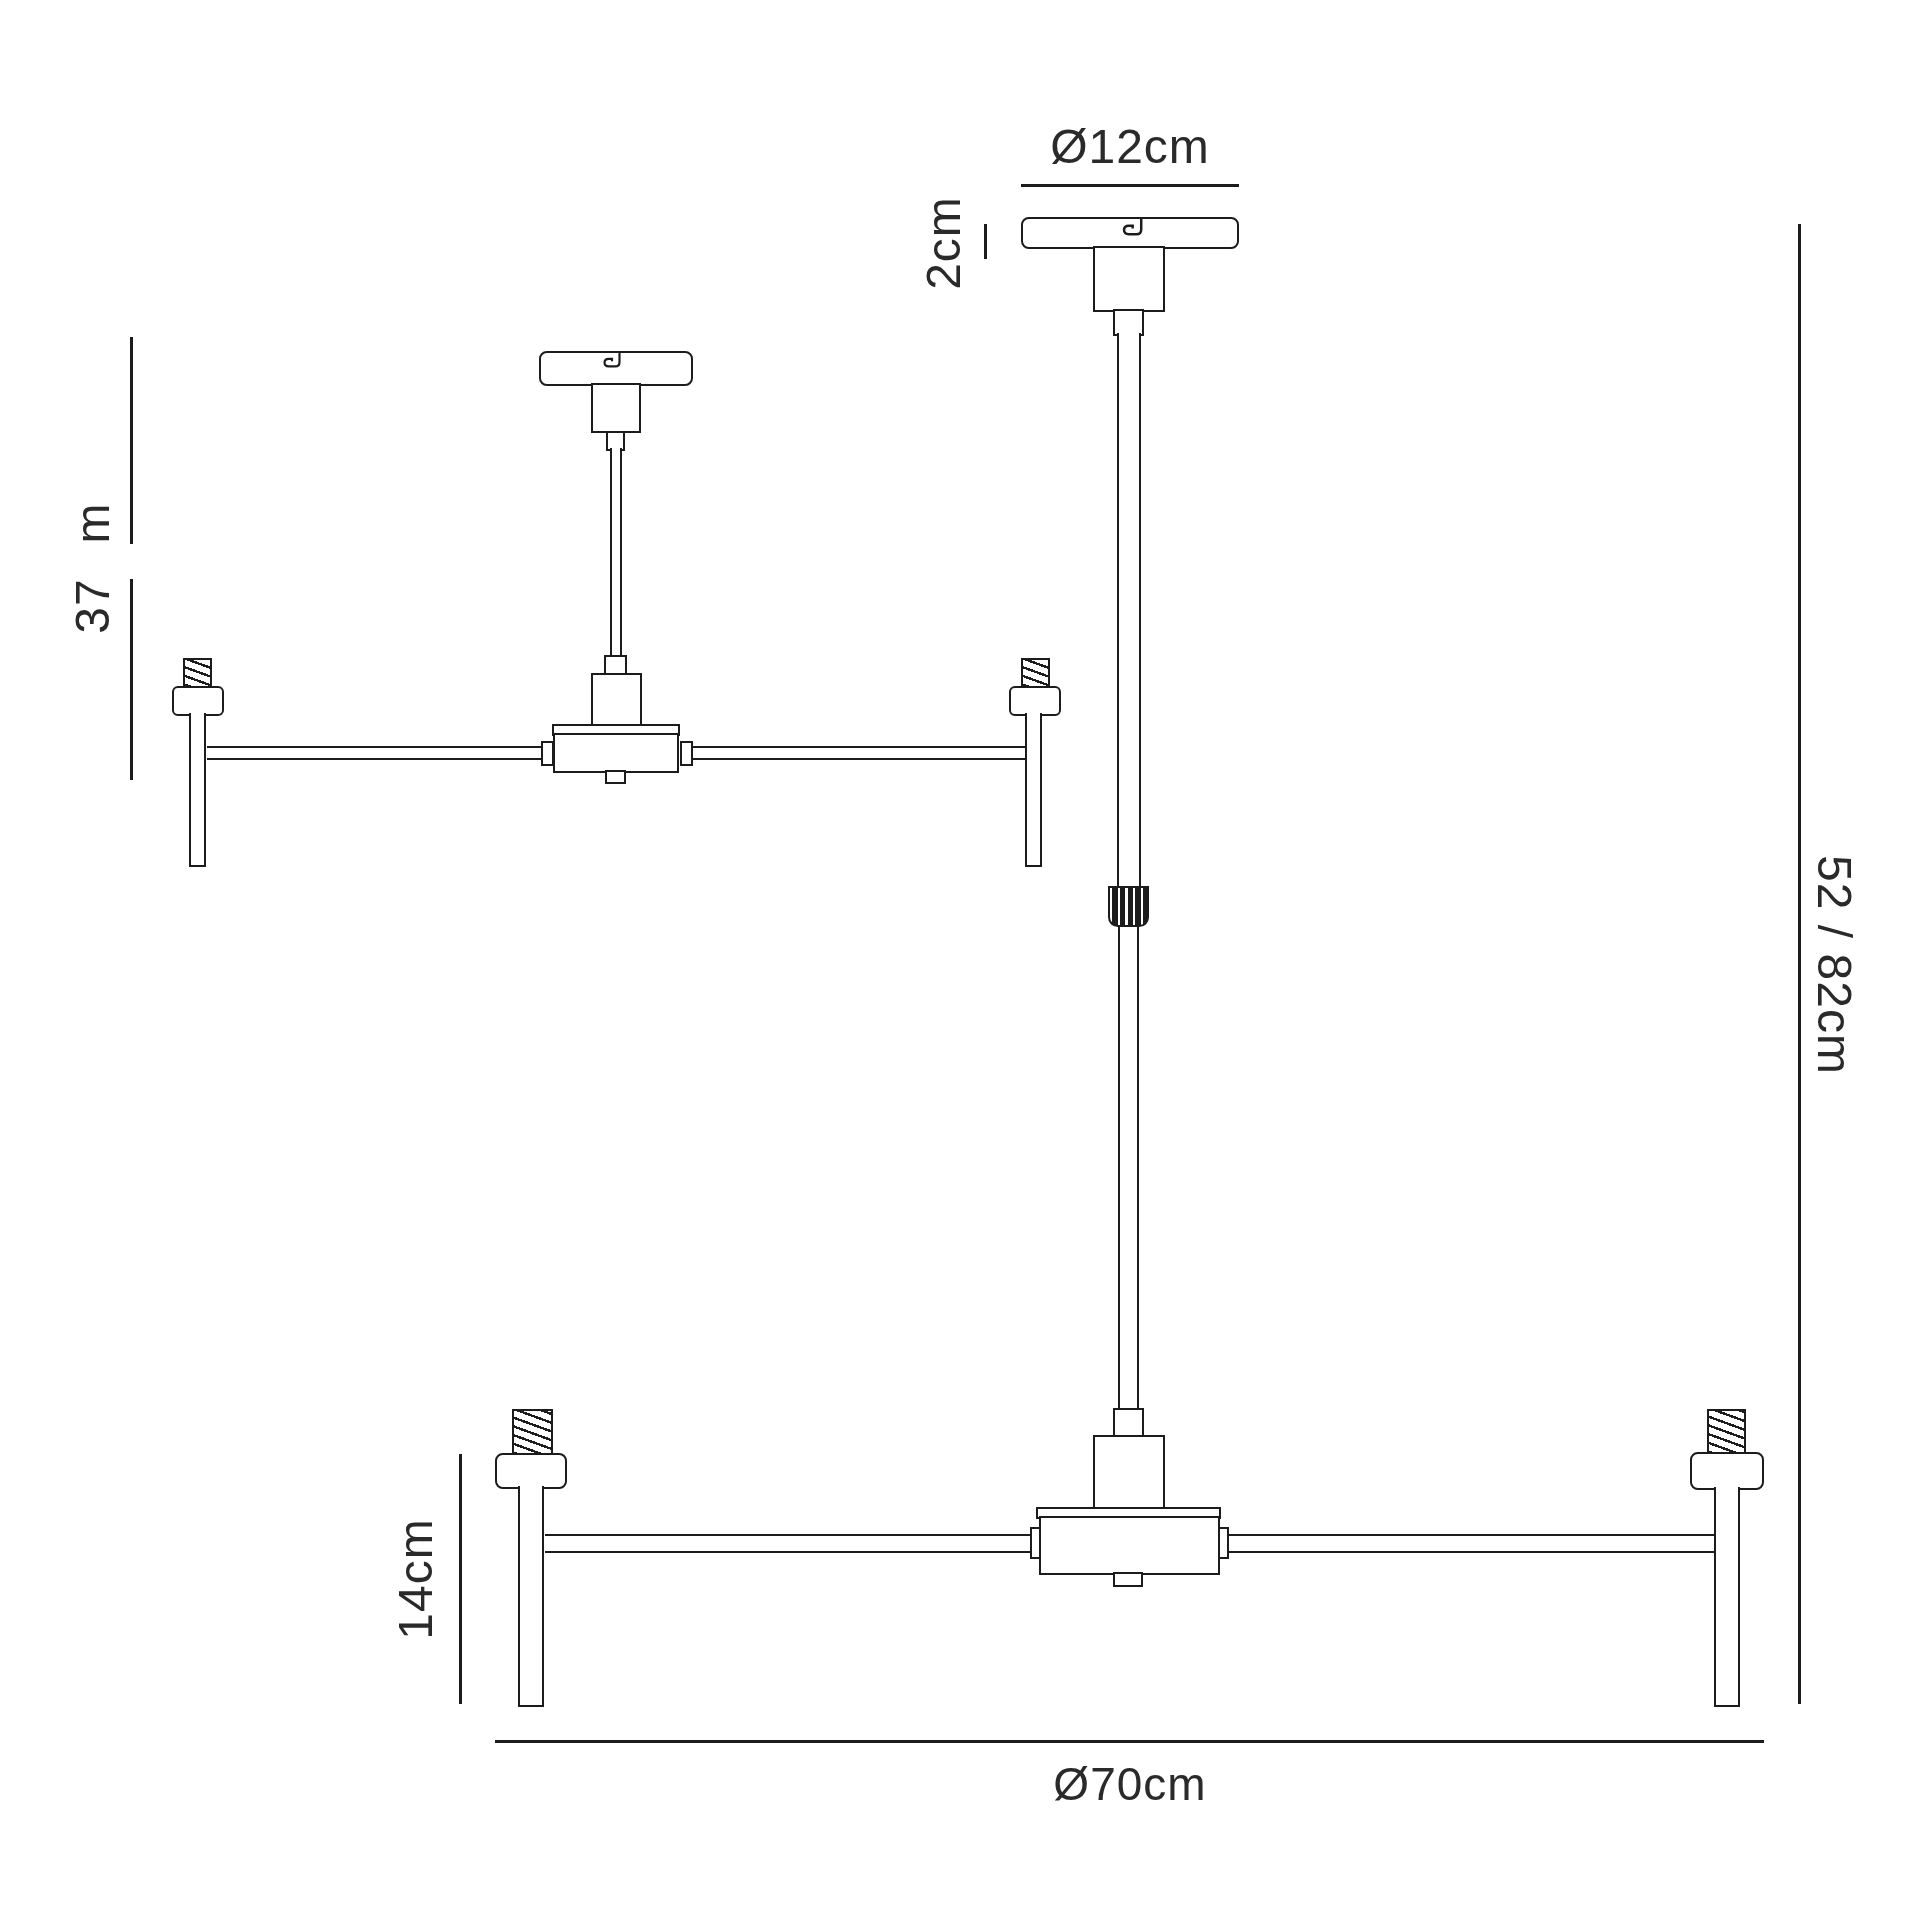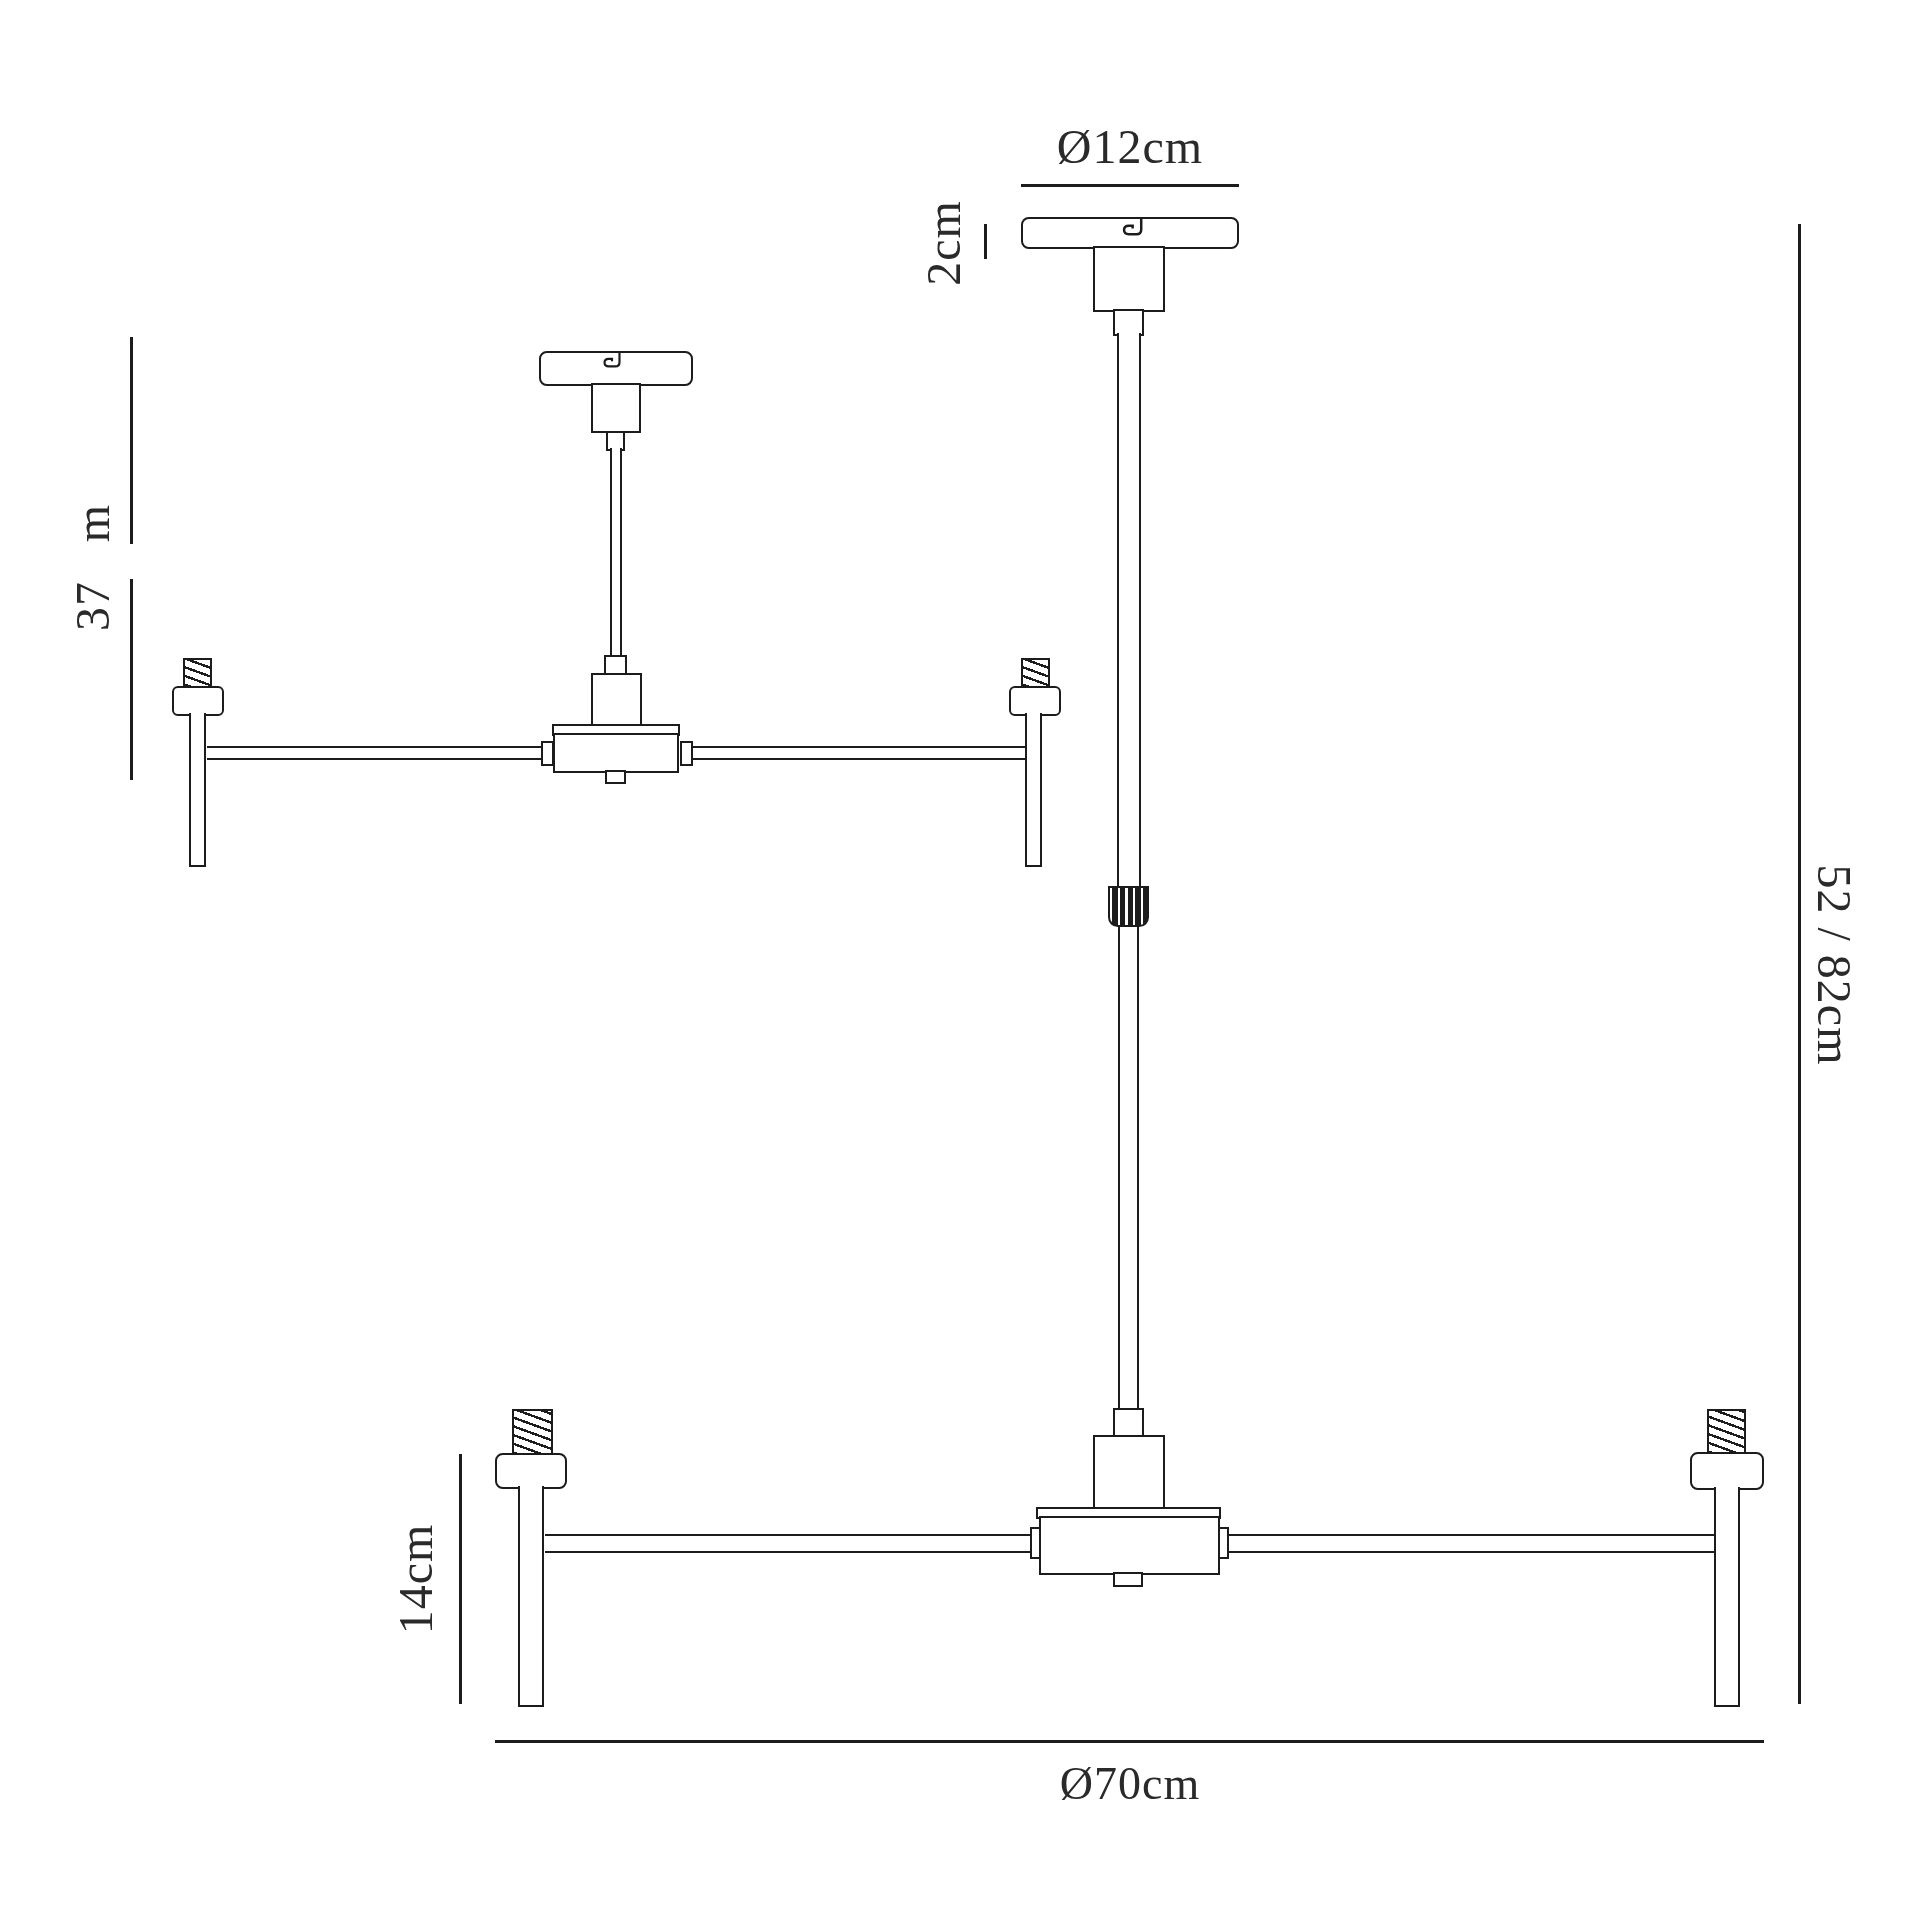--- a/index.html
+++ b/index.html
@@ -3,21 +3,21 @@
 <meta charset="utf-8">
 <style>
   :root{
     --ink:#1c1c1c;
     --txt:#2a2a2a;
     --bg:#ffffff;
   }
   html,body{margin:0;padding:0;background:var(--bg);}
   .canvas{
     position:relative;width:1931px;height:1931px;background:var(--bg);
-    font-family:Liberation Serif, serif;color:var(--txt);
+    font-family:Liberation Sans, sans-serif;color:var(--txt);
     overflow:hidden;
   }
   .abs{position:absolute;box-sizing:border-box;}
   .ol{border:2.9px solid var(--ink);background:var(--bg);}
   .line{background:var(--ink);}
   .rod{border-left:2.9px solid var(--ink);border-right:2.9px solid var(--ink);background:var(--bg);}
   .tube{border-left:2.9px solid var(--ink);border-right:2.9px solid var(--ink);border-bottom:2.9px solid var(--ink);background:var(--bg);}
   .armbar{border-top:2.9px solid var(--ink);border-bottom:2.9px solid var(--ink);background:var(--bg);}
   .thread{
     border:2.9px solid var(--ink);

